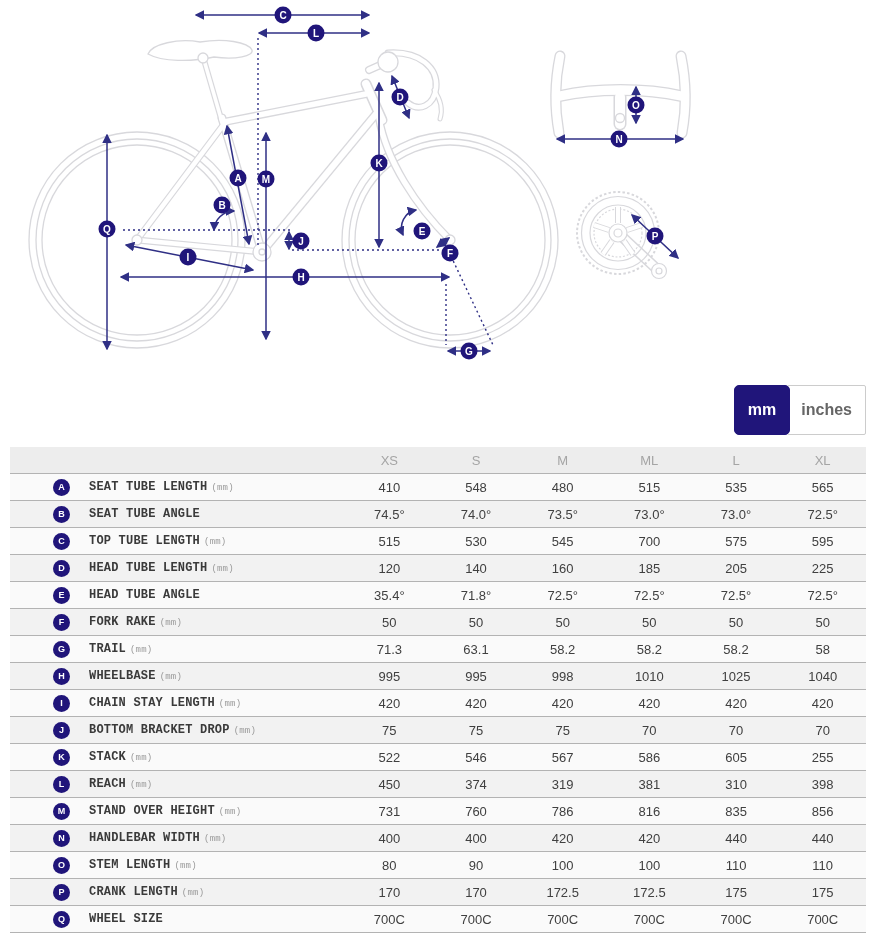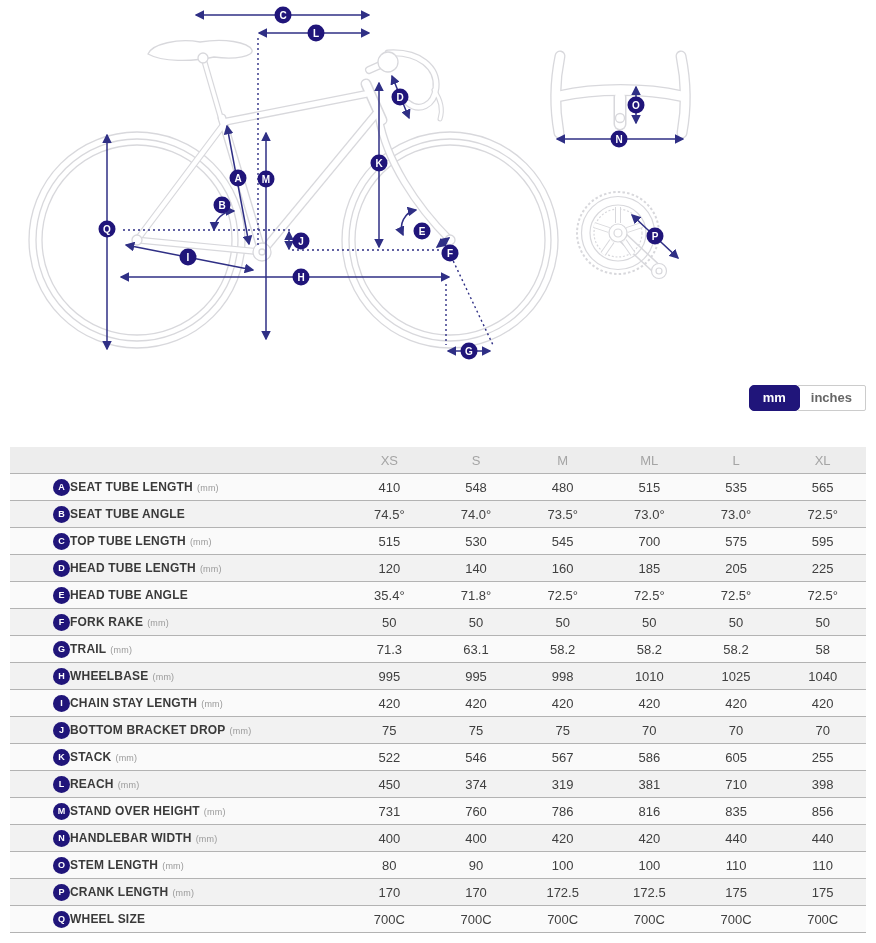--- a/index.html
+++ b/index.html
@@ -5,38 +5,38 @@
   html,body{margin:0;padding:0;background:#fff;font-family:"Liberation Sans",sans-serif;}
   .page{width:876px;height:943px;position:relative;background:#fff;overflow:hidden;}
 
   
   .diagram-wrap{width:876px;height:375px;position:relative;}
   svg{display:block;}
 
   
   .toggle-row{height:28px;margin-top:10px;position:relative;}
   .unit-toggle{position:absolute;right:10px;top:0;display:flex;align-items:stretch;}
-  .unit-btn{font-size:13px;line-height:24px;padding:0 13px;cursor:pointer;user-select:none;}
+  .unit-btn{font-size:16px;line-height:24px;padding:12px 13px;cursor:pointer;user-select:none;}
   .unit-btn.active{background:#20157a;color:#fff;border:1px solid #20157a;border-radius:5px;position:relative;z-index:2;font-weight:bold;}
   .unit-btn.inactive{background:#fff;color:#666;border:1px solid #ccc;border-radius:2px;margin-left:-3px;z-index:1;font-weight:bold;}
 
   
   .geo-table{margin:34px 10px 0 10px;border-bottom:1px solid #b3b3b3;}
   .g-row{display:flex;align-items:center;height:26px;}
   .g-header{background:#ededed;height:26px;justify-content:flex-end;}
   .g-header .col-val{color:#a5a5a5;font-size:13px;font-weight:normal;}
   .g-body .g-row{border-top:1px solid #b3b3b3;}
   .g-body .g-row:nth-child(odd){background:#fafafa;}
   .g-body .g-row:nth-child(even){background:#f2f2f2;}
   .col-label{width:336px;display:flex;align-items:center;flex-shrink:0;}
   .col-val{flex:1;text-align:center;font-size:13px;color:#404040;}
   .row-badge{width:17px;height:17px;border-radius:50%;background:#20157a;color:#fff;
              font-size:9px;font-weight:bold;line-height:17px;text-align:center;
              margin-left:43px;flex-shrink:0;}
-  .row-label{font-size:12px;font-weight:bold;color:#3a3a3a;letter-spacing:.2px;white-space:nowrap;}
+  .row-label{margin-left:19px;font-size:12px;font-weight:bold;color:#3a3a3a;letter-spacing:.2px;white-space:nowrap;font-family:Liberation Mono, monospace;}
   .row-unit{font-size:9px;color:#9a9a9a;font-weight:normal;margin-left:4px;}
 </style>
 </head>
 <body>
 
 <div class="page">
 
   <div class="diagram-wrap">
     <svg width="876" height="375" viewBox="0 0 876 375">
       <defs>
@@ -384,21 +384,21 @@
         </div>
         <div class="g-row">
           <div class="col-label">
             <div class="row-badge">L</div>
             <div class="row-label">REACH<span class="row-unit">(mm)</span></div>
           </div>
           <div class="col-val">450</div>
           <div class="col-val">374</div>
           <div class="col-val">319</div>
           <div class="col-val">381</div>
-          <div class="col-val">710</div>
+          <div class="col-val">310</div>
           <div class="col-val">398</div>
         </div>
         <div class="g-row">
           <div class="col-label">
             <div class="row-badge">M</div>
             <div class="row-label">STAND OVER HEIGHT<span class="row-unit">(mm)</span></div>
           </div>
           <div class="col-val">731</div>
           <div class="col-val">760</div>
           <div class="col-val">786</div>

